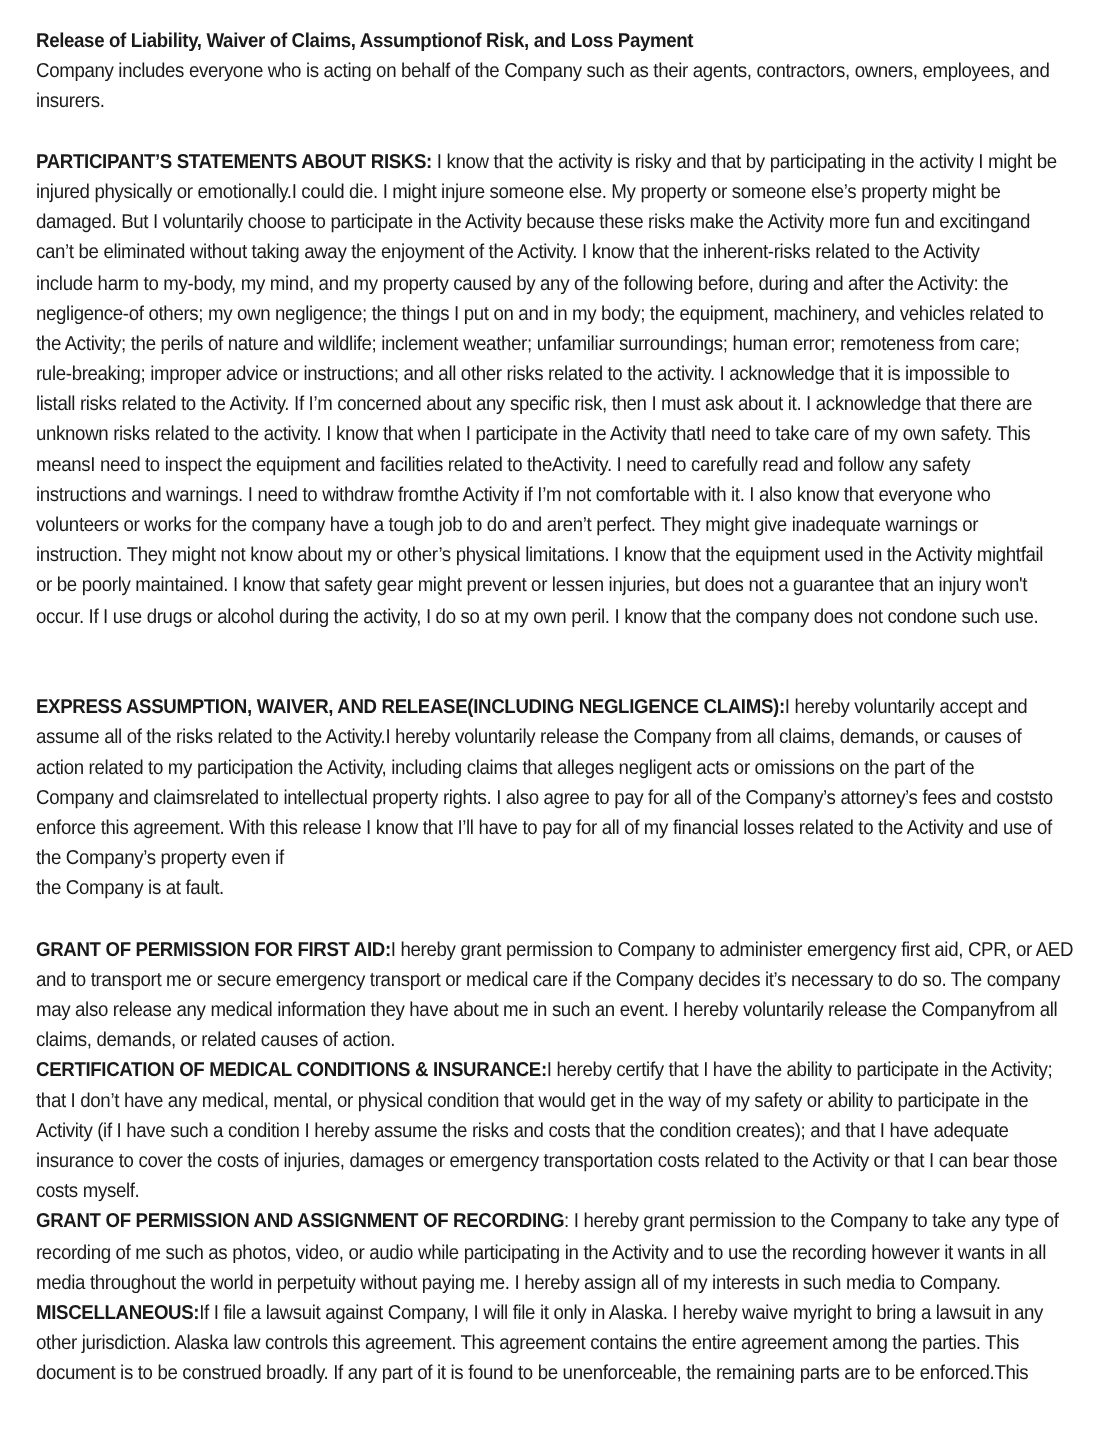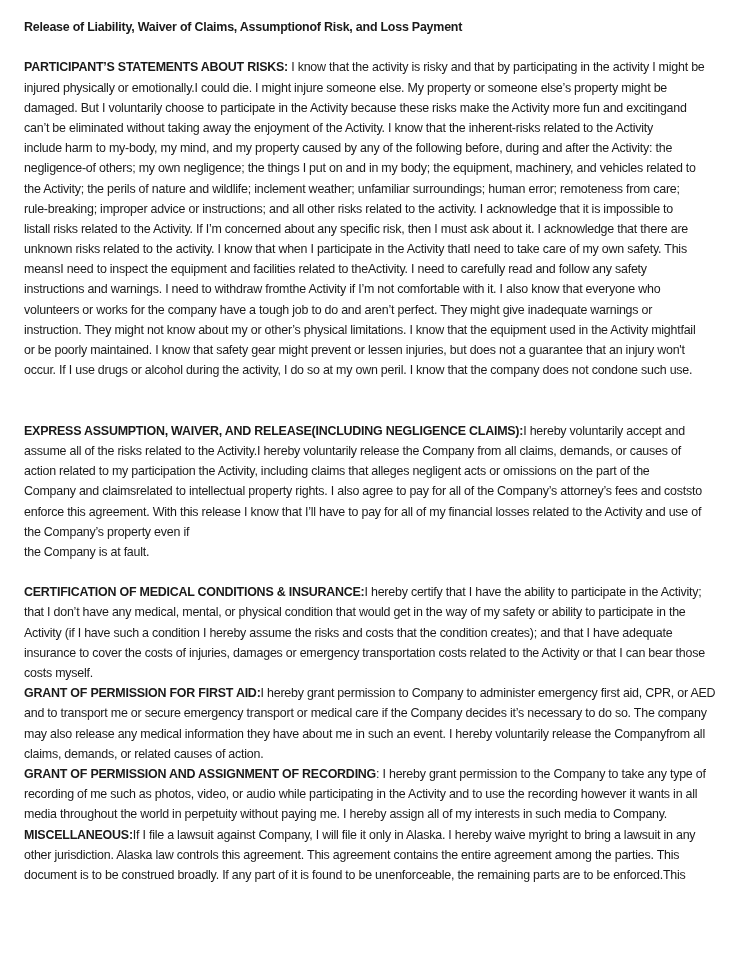--- a/index.html
+++ b/index.html
@@ -40,20 +40,24 @@
     margin-left: -0px;
   }
   .section { display: block; }
 </style>
 </head>
 <body>
 
 <div class="page">
 
   <span class="line b" style="transform: scaleX(0.93);">Release of Liability, Waiver of Claims, Assumptionof Risk, and Loss Payment</span>
+  <div class="section">
+    <span class="line" style="transform: scaleX(0.93);">Company includes everyone who is acting on behalf of the Company such as their agents, contractors, owners, employees, and</span>
+    <span class="line" style="transform: scaleX(0.93);">insurers.</span>
+  </div>
 
   <span class="gap"></span>
 
   <div class="section">
     <span class="line" style="transform: scaleX(0.93);"><span class="b">PARTICIPANT’S STATEMENTS ABOUT RISKS:</span><span> I know that the activity is risky and that by participating in the activity I might be</span></span>
     <span class="line" style="transform: scaleX(0.93);">injured physically or emotionally.I could die. I might injure someone else. My property or someone else’s property might be</span>
     <span class="line" style="transform: scaleX(0.93);">damaged. But I voluntarily choose to participate in the Activity because these risks make the Activity more fun and excitingand</span>
     <span class="line" style="transform: scaleX(0.93);">can’t be eliminated without taking away the enjoyment of the Activity. I know that the inherent-risks related to the Activity</span>
     <span class="line" style="transform: scaleX(0.93);">include harm to my-body, my mind, and my property caused by any of the following before, during and after the Activity: the</span>
     <span class="line" style="transform: scaleX(0.93);">negligence-of others; my own negligence; the things I put on and in my body; the equipment, machinery, and vehicles related to</span>
@@ -80,32 +84,32 @@
     <span class="line" style="transform: scaleX(0.93);">action related to my participation the Activity, including claims that alleges negligent acts or omissions on the part of the</span>
     <span class="line" style="transform: scaleX(0.93);">Company and claimsrelated to intellectual property rights. I also agree to pay for all of the Company’s attorney’s fees and coststo</span>
     <span class="line" style="transform: scaleX(0.93);">enforce this agreement. With this release I know that I’ll have to pay for all of my financial losses related to the Activity and use of</span>
     <span class="line" style="transform: scaleX(0.93);">the Company’s property even if</span>
     <span class="line" style="transform: scaleX(0.93);">the Company is at fault.</span>
   </div>
 
   <span class="gap"></span>
 
   <div class="section">
+    <span class="line" style="transform: scaleX(0.93);"><span class="b">GRANT OF PERMISSION FOR FIRST AID:</span><span>I hereby grant permission to Company to administer emergency first aid, CPR, or AED</span></span>
+    <span class="line" style="transform: scaleX(0.93);">and to transport me or secure emergency transport or medical care if the Company decides it’s necessary to do so. The company</span>
+    <span class="line" style="transform: scaleX(0.93);">may also release any medical information they have about me in such an event. I hereby voluntarily release the Companyfrom all</span>
+    <span class="line" style="transform: scaleX(0.93);">claims, demands, or related causes of action.</span>
+  </div>
+
+  <div class="section">
     <span class="line" style="transform: scaleX(0.93);"><span class="b">CERTIFICATION OF MEDICAL CONDITIONS &amp;  INSURANCE:</span><span>I hereby certify that I have the ability to participate in the Activity;</span></span>
     <span class="line" style="transform: scaleX(0.93);">that I don’t have any medical, mental, or physical condition that would get in the way of my safety or ability to participate in the</span>
     <span class="line" style="transform: scaleX(0.93);">Activity (if I have such a condition I hereby assume the risks and costs that the condition creates); and that I have adequate</span>
     <span class="line" style="transform: scaleX(0.93);">insurance to cover the costs of injuries, damages or emergency transportation costs related to the Activity or that I can bear those</span>
     <span class="line" style="transform: scaleX(0.93);">costs myself.</span>
-  </div>
-
-  <div class="section">
-    <span class="line" style="transform: scaleX(0.93);"><span class="b">GRANT OF PERMISSION FOR FIRST AID:</span><span>I hereby grant permission to Company to administer emergency first aid, CPR, or AED</span></span>
-    <span class="line" style="transform: scaleX(0.93);">and to transport me or secure emergency transport or medical care if the Company decides it’s necessary to do so. The company</span>
-    <span class="line" style="transform: scaleX(0.93);">may also release any medical information they have about me in such an event. I hereby voluntarily release the Companyfrom all</span>
-    <span class="line" style="transform: scaleX(0.93);">claims, demands, or related causes of action.</span>
   </div>
 
   <div class="section">
     <span class="line" style="transform: scaleX(0.93);"><span class="b">GRANT OF PERMISSION AND ASSIGNMENT OF RECORDING</span><span>: I hereby grant permission to the Company to take any type of</span></span>
     <span class="line" style="transform: scaleX(0.93);">recording of me such as photos, video, or audio while participating in the Activity and to use the recording however it wants in all</span>
     <span class="line" style="transform: scaleX(0.93);">media throughout the world in perpetuity without paying me. I hereby assign all of my interests in such media to Company.</span>
   </div>
 
   <div class="section">
     <span class="line" style="transform: scaleX(0.93);"><span class="b">MISCELLANEOUS:</span><span>If I file a lawsuit against Company, I will file it only in Alaska. I hereby waive myright to bring a lawsuit in any</span></span>

